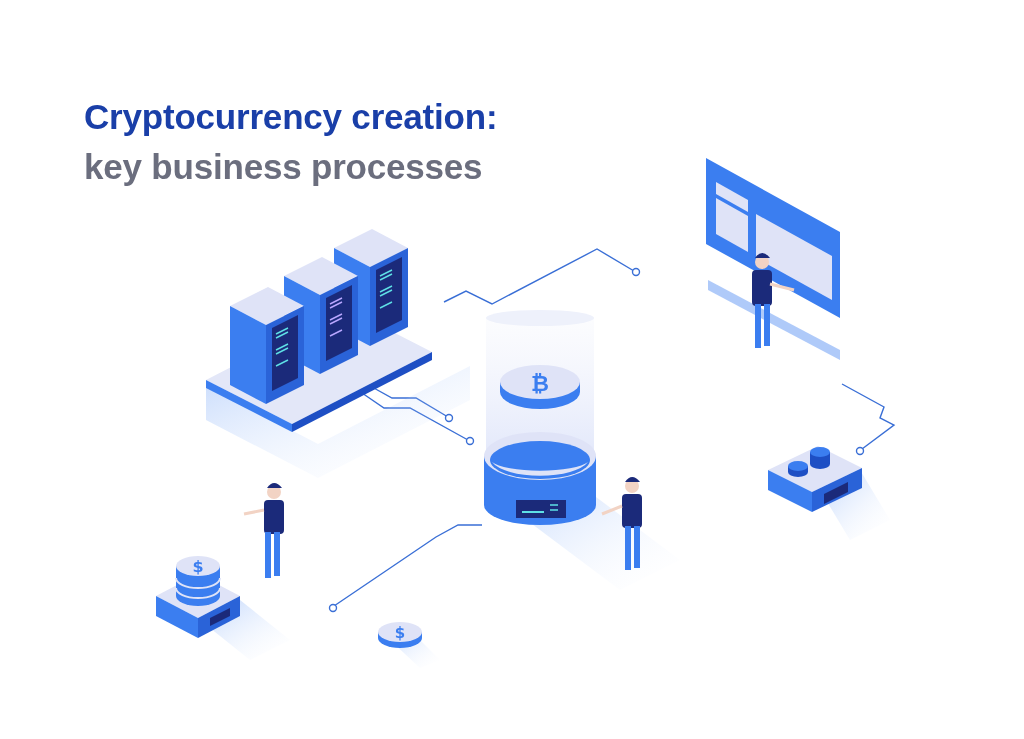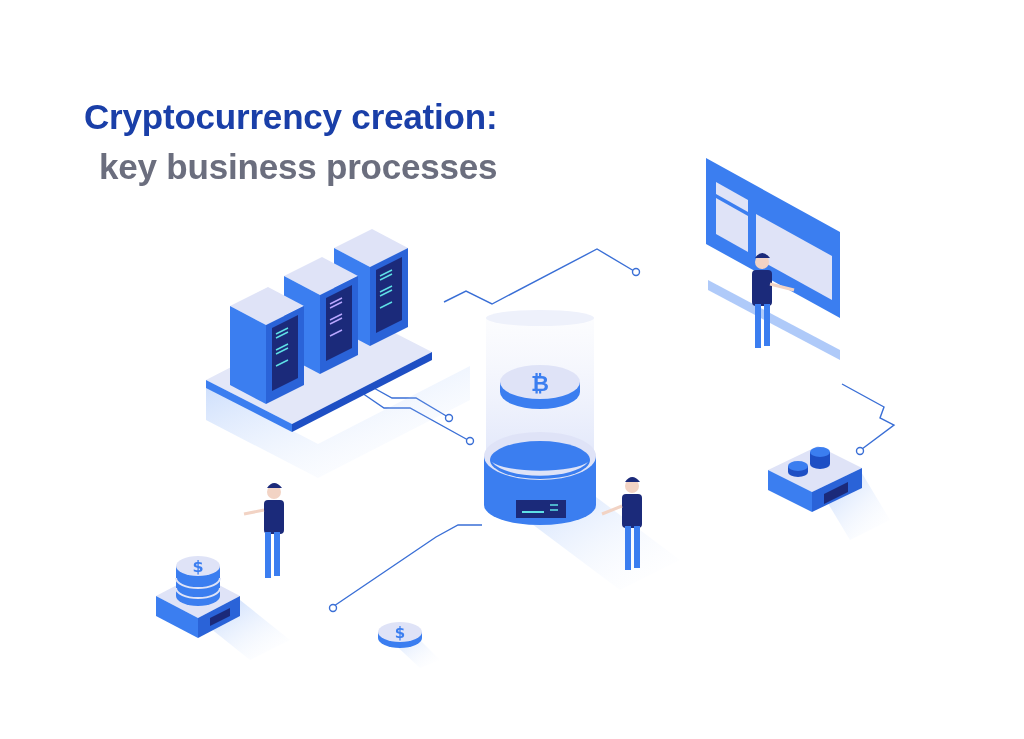--- a/index.html
+++ b/index.html
@@ -1,19 +1,19 @@
 <!DOCTYPE html>
 <html><head>
 <meta charset="utf-8">
 <style>
   html, body { margin:0; padding:0; background:#ffffff; }
   body { width:1024px; height:739px; position:relative; overflow:hidden; font-family:"Liberation Sans", sans-serif; }
   .title { position:absolute; left:70px; top:78px; margin:14px; font-weight:700; font-size:35px; line-height:50px; letter-spacing:-0.2px; }
   .title .l1 { display:block; color:#1a3fa8; }
-  .title .l2 { display:block; color:#6b6e7e;text-align:right; }
+  .title .l2 { display:block; color:#6b6e7e; }
   svg.art { position:absolute; left:0; top:0; }
 </style>
 </head>
 <body>
 
 <h1 class="title">
   <span class="l1">Cryptocurrency creation:</span>
   <span class="l2">key business processes</span>
 </h1>
 

